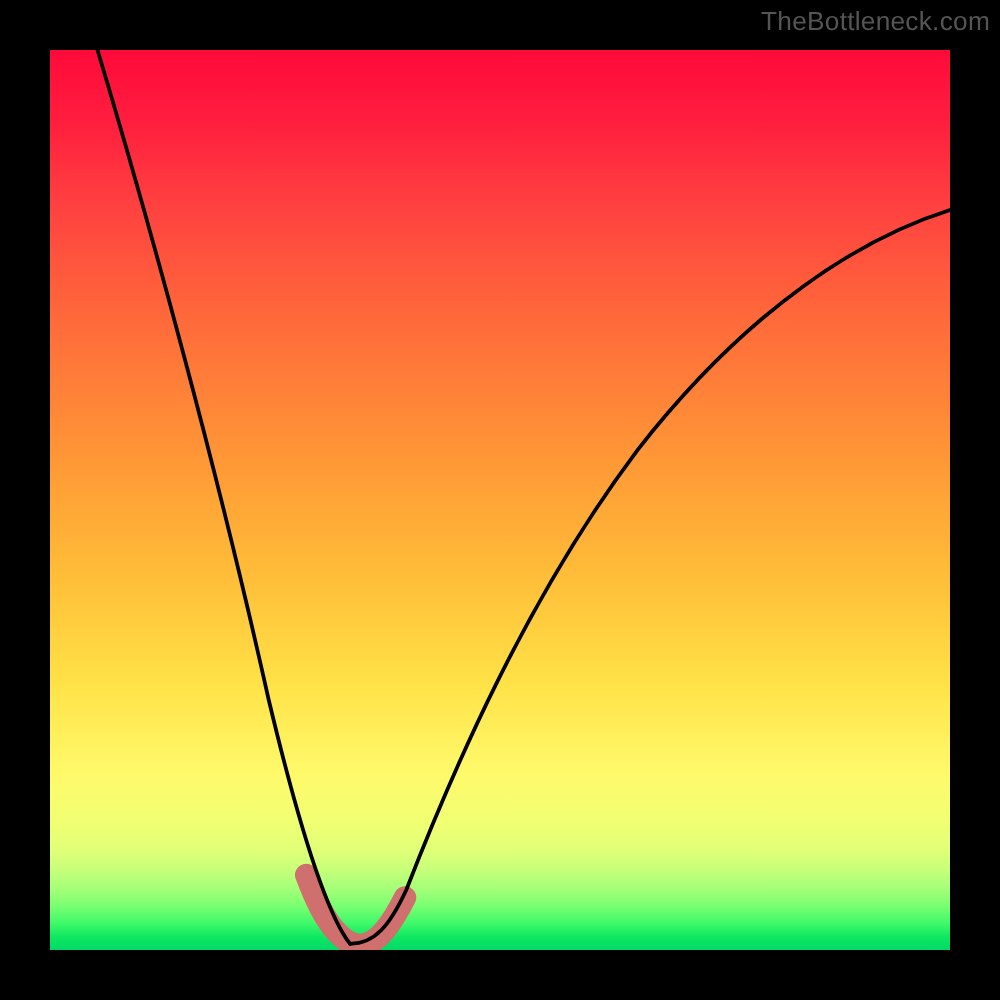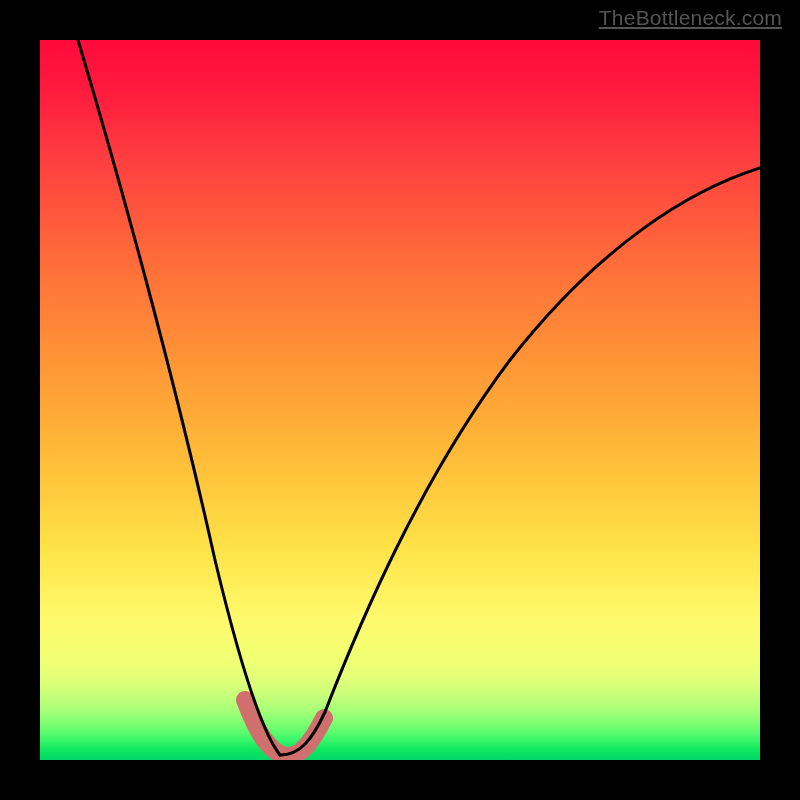--- a/index.html
+++ b/index.html
@@ -52,25 +52,24 @@
   }
   svg.curves {
     position: absolute;
     inset: 0;
     width: 720px;
     height: 720px;
   }
   .watermark {
     position: absolute;
     top: 6px;
-    right: 18px;
+    right: 8px;
     color: #555;
     font-size: 21px;
     letter-spacing: 0.2px;
-    text-decoration: underline;
   }
 </style>
 </head>
 <body>
 
 <div class="frame">
   <div class="plot-area">
     <div class="gradient"></div>
     <svg class="curves" viewBox="0 0 720 720" preserveAspectRatio="none">
 

